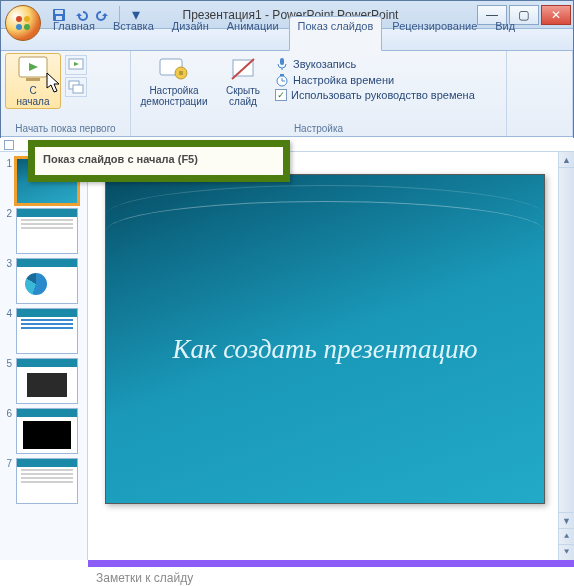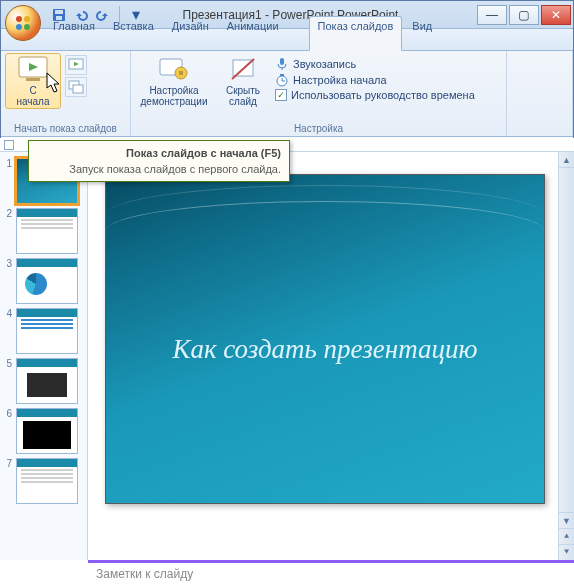--- a/index.html
+++ b/index.html
@@ -13,40 +13,40 @@
 .qat-ico { width:16px; height:16px; display:flex;align-items:center;justify-content:center; color:#2a5a9c; }
 .qat-sep{width:1px;height:18px;background:#9db9d9;margin:0 2px}
 .title-text { flex: 1; text-align: center; font-size: 12px; color: #3b3b3b; padding-right: 40px;}
 .win-btns { display: flex; }
 .win-btn { width: 30px; height: 20px; display:flex;align-items:center;justify-content:center; font-size:12px; border:1px solid #8aa7c7; margin-right:2px; background:linear-gradient(#f6fafd,#dde9f6); color:#2a3a4a;}
 .win-btn.close{background:linear-gradient(#f09a8f,#d74b3b);color:#fff;border-color:#a83a2e;}
 
 
 .tabs { height: 22px; background: linear-gradient(#e9f1fb,#dbe8f7); display:flex; align-items:flex-end; padding-left: 44px; gap: 2px; font-size: 11px; border-bottom: 1px solid #9db9d9;}
 .tab { padding: 3px 8px 18px 8px; color:#3a5a8a; cursor:default; border-radius:3px 3px 0 0;}
-.tab.active { background:#f2f6fb; border:1px solid #9db9d9; border-bottom:1px solid #f2f6fb; margin-bottom:-1px;margin-left:20px;}
+.tab.active { background:#f2f6fb; border:1px solid #9db9d9; border-bottom:1px solid #f2f6fb; margin-bottom:-1px;}
 
 
 .ribbon { height: 86px; background: linear-gradient(#f2f6fb,#e6eef8); display:flex; border-bottom:1px solid #9db9d9; }
 .group { border-right:1px solid #c5d6ea; display:flex; flex-direction:column; padding:2px 4px 0 4px;}
 .group-body{ flex:1; display:flex; align-items:flex-start; gap:4px;}
 .group-title { font-size: 10px; color:#5a789c; text-align:center; padding:1px 0 2px 0;}
 .bigbtn { display:flex; flex-direction:column; align-items:center; width:56px; padding:2px 0; gap:2px;}
 .bigbtn.selected{ background: linear-gradient(#fff3d6,#ffe6a8); border:1px solid #e0b65a; border-radius:3px; padding:1px 0;}
 .bigbtn .ico{ width:32px; height:28px; display:flex;align-items:center;justify-content:center;}
 .bigbtn .lbl{ font-size:10px; text-align:center; color:#2a4a7a; line-height:11px;}
 .smallgrid{ display:flex; flex-direction:column; gap:2px; padding-top:2px;}
 .smallbtn{ width:22px; height:20px; border:1px solid #c5d6ea; background:#eef4fb; display:flex;align-items:center;justify-content:center;}
 .settings-col{ display:flex; flex-direction:column; gap:2px; font-size:11px; color:#2a4a7a; padding:4px 2px 0 2px;}
 .settings-row{display:flex;align-items:center;gap:4px; white-space:nowrap;}
 .chk{width:12px;height:12px;border:1px solid #7a9ac0;background:#fff;display:inline-flex;align-items:center;justify-content:center;font-size:9px;color:#2a7a2a;}
 .mic{width:14px;height:14px}
 
 
-.tooltip { position:absolute; left:28px; top:140px; width:262px; background:#fdfdf6; border:1px solid #4d7c0f; padding:6px 8px; font-size:11px; box-shadow:2px 2px 4px rgba(0,0,0,0.25); z-index:30;text-align:right;}
+.tooltip { position:absolute; left:28px; top:140px; width:262px; background:#fdfdf6; border:7px solid #4d7c0f; padding:6px 8px; font-size:11px; box-shadow:2px 2px 4px rgba(0,0,0,0.25); z-index:30;}
 .tooltip .tt-title{ font-weight:bold; color:#4a4a4a; margin-bottom:4px;}
 .tooltip .tt-body{ color:#5a5a5a;}
 
 
 .workspace { position:absolute; top:138px; left:0; right:0; bottom:0; display:flex; flex-direction:column; background:#fff;}
 .doc-row{ height:14px; border-bottom:1px solid #c5d6ea; display:flex; align-items:center; padding-left:4px;}
 .doc-row .tinybox{width:10px;height:10px;border:1px solid #8aa7c7;}
 .main-row{ flex:1; display:flex; min-height:0;}
 .thumbs{ width:88px; border-right:1px solid #c5d6ea; overflow-y:auto; background:#f6f9fd; padding:4px 0;}
 .thumb-wrap{ display:flex; gap:4px; padding:2px 4px; align-items:flex-start;}
@@ -62,21 +62,21 @@
 .slide{ width:440px; height:330px; background:linear-gradient(160deg,#064a60 0%,#0d6a86 18%,#1a98b8 50%,#22aac8 100%); border:1px solid #5a5a5a; box-shadow:2px 2px 6px rgba(0,0,0,0.3); position:relative; display:flex; flex-direction:row; align-items:center; justify-content:center; color:#fff;}
 .slide .wave{position:absolute;left:0;right:0;top:26px;height:30px;border-top:1px solid rgba(255,255,255,0.35);border-radius:50% 50% 0 0 / 100% 100% 0 0;}
 .slide .wave2{top:10px;opacity:0.5}
 .slide-title{ font-family: Georgia, 'Times New Roman', serif; font-size:27px; font-style:italic; color:#e0f4fb; text-align:center; padding:0 20px; margin-top:20px;}
 .slide-sub{ font-family: Georgia, serif; font-size:14px; font-style:italic; color:#f0fafd; margin-top:24px;}
 .vscroll{width:16px;background:linear-gradient(90deg,#e8eef6,#d6e2f0);border-left:1px solid #c5d6ea;display:flex;flex-direction:column;}
 .vscroll .arr{height:16px;display:flex;align-items:center;justify-content:center;font-size:9px;color:#5a789c;border-bottom:1px solid #c5d6ea}
 .vscroll .arr.b{border-top:1px solid #c5d6ea;border-bottom:none}
 .vscroll .track{flex:1}
 
-.notes{ height:26px; border-top:3px solid #8b5cf6; background:#fff; padding:4px 8px; font-size:12px; color:#8a8a8a; margin-left:88px;}
+.notes{ height:26px; border-top:7px solid #8b5cf6; background:#fff; padding:4px 8px; font-size:12px; color:#8a8a8a; margin-left:88px;}
 
 
 .cursor-ov{position:absolute;left:46px;top:72px;z-index:25;pointer-events:none}
 </style>
 </head>
 <body>
 
 <div class="titlebar">
   <div class="office-btn">
     <svg viewBox="0 0 20 20">
@@ -114,20 +114,21 @@
     <div class="win-btn close">✕</div>
   </div>
 </div>
 
 <div class="tabs">
   <div class="tab">Главная</div>
   <div class="tab">Вставка</div>
   <div class="tab">Дизайн</div>
   <div class="tab">Анимации</div>
   <div class="tab active">Показ слайдов</div>
+  <div class="tab">Рецензирование</div>
   <div class="tab">Вид</div>
 </div>
 
 <div class="ribbon">
   <div class="group" style="width:130px">
     <div class="group-body">
       <div class="bigbtn selected">
         <div class="ico">
             <svg width="30" height="26" viewBox="0 0 30 26">
               <rect x="1" y="1" width="28" height="20" rx="2" fill="#fff" stroke="#b89a5a"></rect>
@@ -146,21 +147,21 @@
             </svg>
           </div>
         <div class="smallbtn">
             <svg width="16" height="14" viewBox="0 0 16 14">
               <rect x="1" y="1" width="10" height="8" fill="#fff" stroke="#8aa7c7"></rect>
               <rect x="5" y="5" width="10" height="8" fill="#fff" stroke="#8aa7c7"></rect>
             </svg>
           </div>
       </div>
     </div>
-    <div class="group-title">Начать показ слайдов</div>
+    <div class="group-title">Начать показ первого</div>
   </div>
 
   <div class="group" style="flex:1">
     <div class="group-body">
       <div class="bigbtn" style="width:78px">
         <div class="ico">
             <svg width="30" height="26" viewBox="0 0 30 26">
               <rect x="1" y="3" width="22" height="16" rx="2" fill="#fff" stroke="#8aa7c7"></rect>
               <circle cx="22" cy="17" r="6" fill="#f0c94a" stroke="#b89a3a"></circle>
               <rect x="20" y="15" width="4" height="4" fill="#b89a3a"></rect>
@@ -188,21 +189,21 @@
             </svg>
           <span>Звукозапись</span>
         </div>
         <div class="settings-row">
           <svg class="mic" viewBox="0 0 14 14">
               <circle cx="7" cy="8" r="5" fill="#fff" stroke="#4a8ad0"></circle>
               <line x1="7" y1="8" x2="7" y2="5" stroke="#4a8ad0"></line>
               <line x1="7" y1="8" x2="10" y2="8" stroke="#4a8ad0"></line>
               <rect x="5" y="1" width="4" height="2" fill="#4a8ad0"></rect>
             </svg>
-          <span>Настройка начала</span>
+          <span>Настройка времени</span>
         </div>
         <div class="settings-row">
           <span class="chk">✓</span>
           <span>Использовать руководство времена</span>
         </div>
       </div>
     </div>
     <div class="group-title">Настройка</div>
   </div>
 
@@ -210,21 +211,20 @@
     <div class="group-title"></div>
   </div>
 </div>
 
 <svg class="cursor-ov" width="18" height="22" viewBox="0 0 18 22">
     <path d="M1 1 L1 16 L5 13 L8 20 L11 19 L8 12 L13 12 Z" fill="#fff" stroke="#000"></path>
   </svg>
 
 <div class="tooltip">
   <div class="tt-title">Показ слайдов с начала (F5)</div>
-  <div class="tt-body">Запуск показа слайдов с первого слайда.</div>
 </div>
 
 <div class="workspace">
   <div class="doc-row">
     <div class="tinybox"></div>
   </div>
   <div class="main-row">
     <div class="thumbs">
       <div class="thumb-wrap">
           <div class="thumb-num">1</div>

